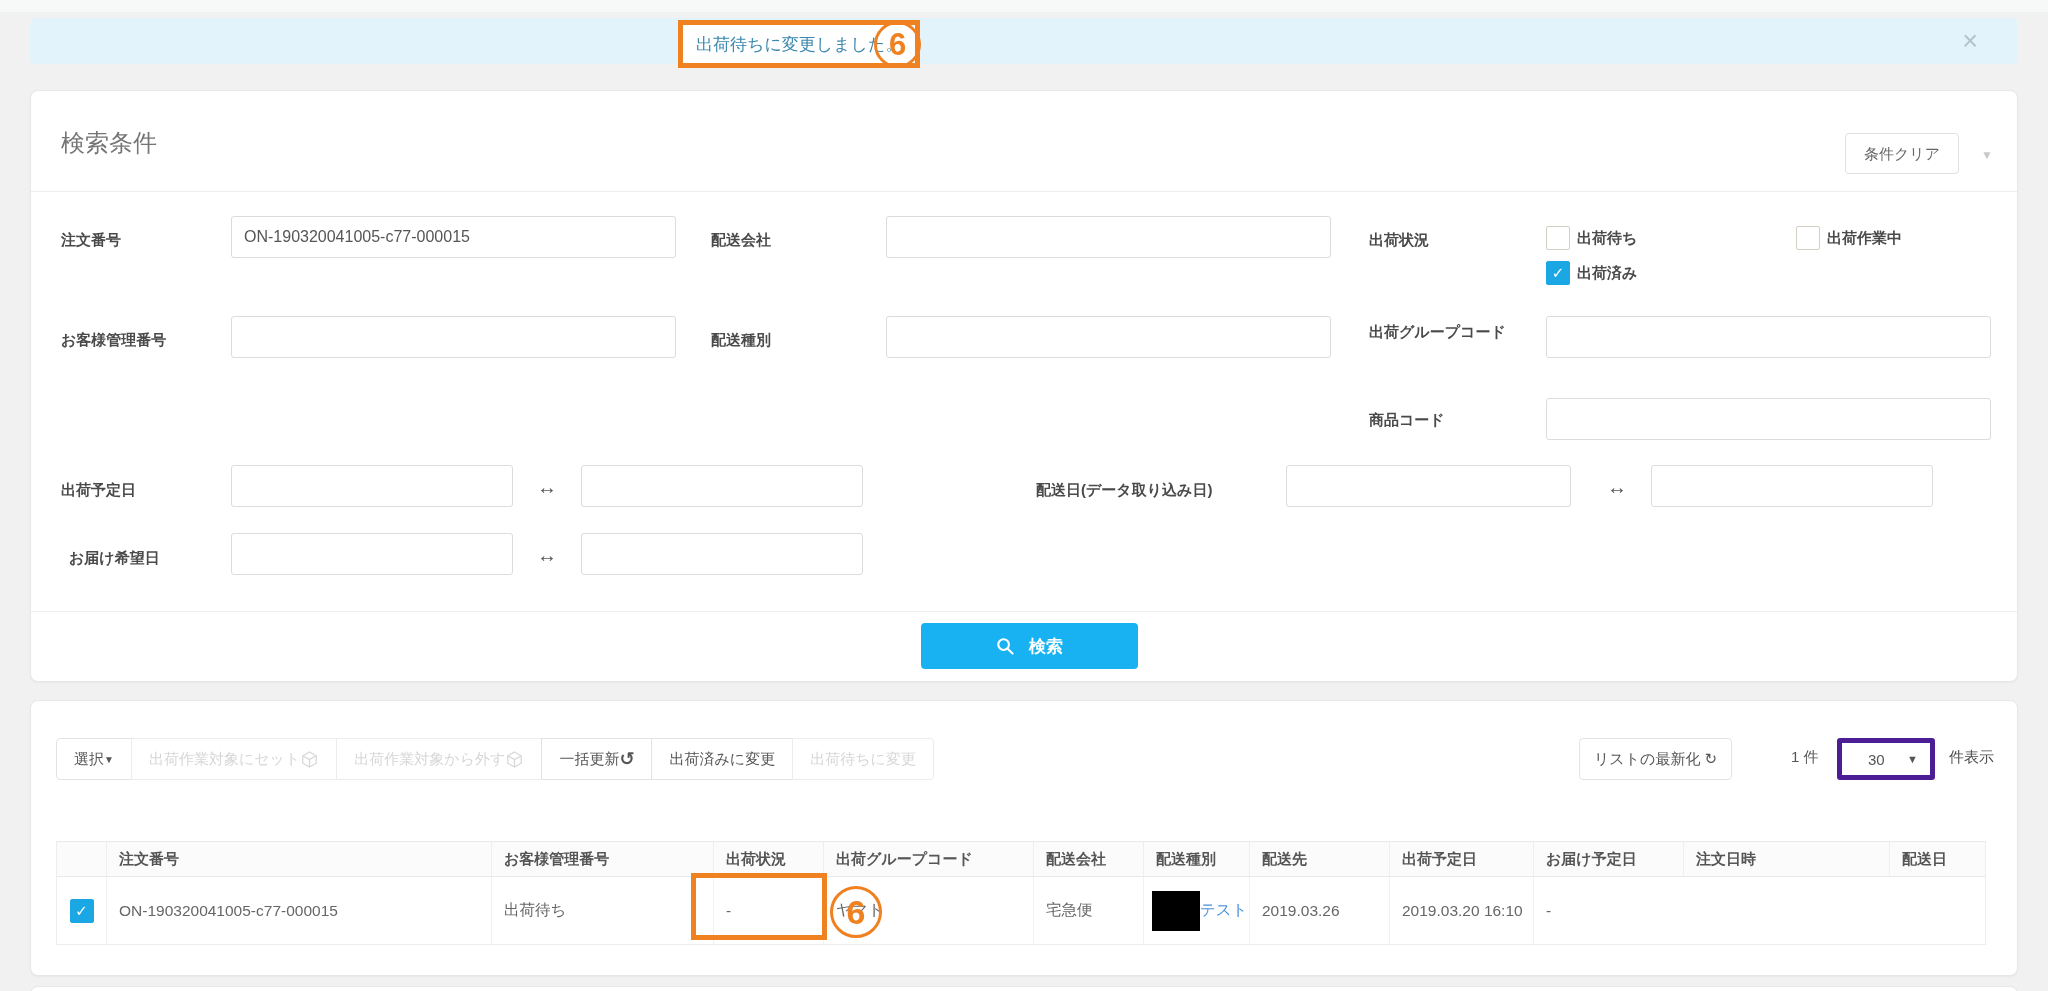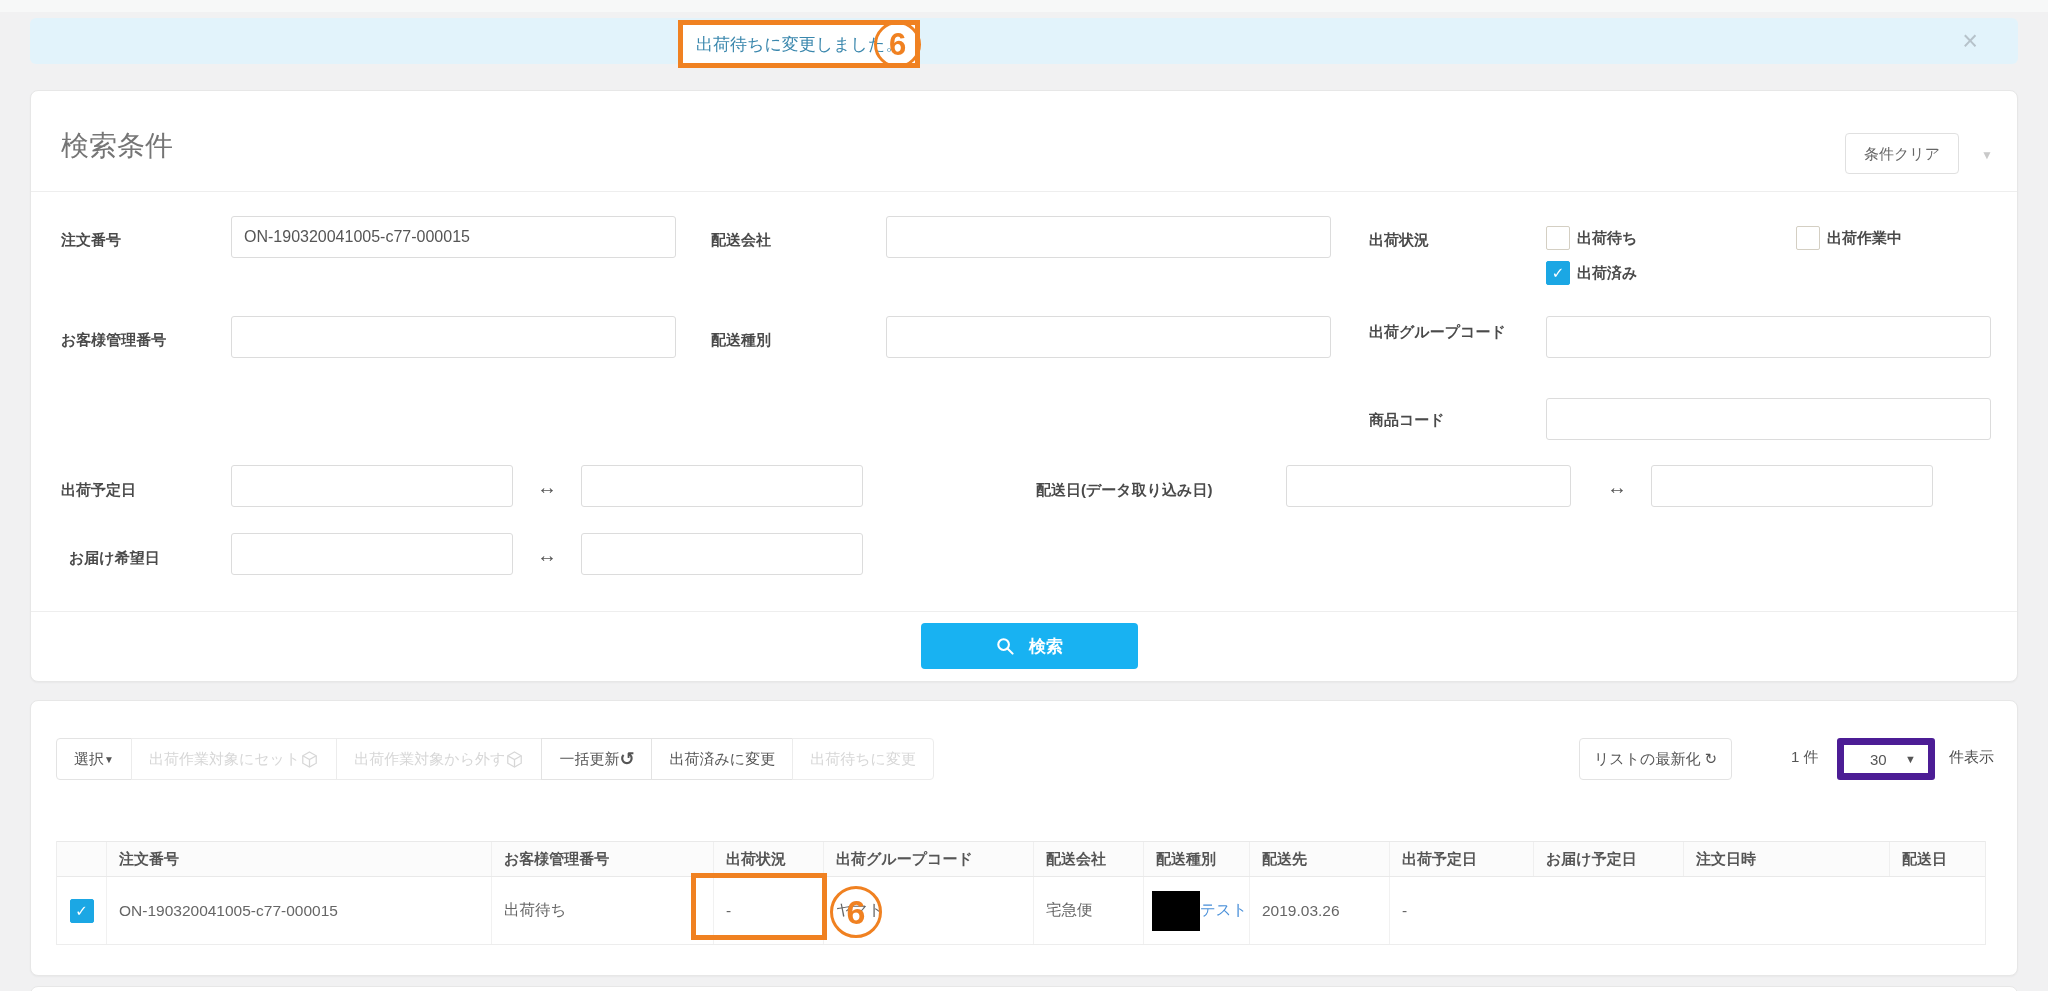--- a/index.html
+++ b/index.html
@@ -23,21 +23,21 @@
     color:#b6c2ca; font-size:27px; line-height:1; cursor:pointer; }
 
   
   .panel { position:absolute; left:30px; width:1988px; background:#fff;
     border:1px solid #e7e7e7; border-radius:8px; box-shadow:0 1px 2px rgba(0,0,0,0.04); }
   .panel1 { top:90px; height:592px; }
   .panel2 { top:700px; height:276px; }
   .bottom-sliver { position:absolute; left:30px; top:986px; width:1988px; height:10px;
     background:#fff; border:1px solid #e7e7e7; border-radius:8px 8px 0 0; }
 
-  .panel-title { position:absolute; left:30px; top:36px; font-size:28px; color:#757575; }
+  .panel-title { position:absolute; left:30px; top:36px; font-size:24px; color:#757575; }
   .clear-btn { position:absolute; right:58px; top:42px; height:41px; line-height:39px;
     padding:0 18px; background:#fff; border:1px solid #e0e0e0; border-radius:4px;
     color:#666; font-size:15px; cursor:pointer; }
   .clear-caret { position:absolute; right:24px; top:57px; color:#c9c9c9; font-size:12px; cursor:pointer; }
   .hr1 { position:absolute; left:0; right:0; top:100px; border-top:1px solid #eeeeee; }
   .hr2 { position:absolute; left:0; right:0; top:520px; border-top:1px solid #eeeeee; }
 
   .flabel { position:absolute; font-weight:bold; color:#4a4a4a; font-size:15px; line-height:1.45; }
   .inp { position:absolute; height:42px; border:1px solid #dcdcdc; border-radius:3px;
     background:#fff; font-size:16px; color:#555; padding:0 12px; outline:none;
@@ -64,21 +64,21 @@
   .toolbar-left .tbtn:last-child { border-radius:0 4px 4px 0; }
   .tbtn.disabled { color:#d7d7d7; border-color:#ececec; cursor:default; }
   .tbtn .caret { font-size:10px; color:#555; }
   .tbtn .glyph { font-size:18px; font-weight:bold; }
   .refresh-btn { position:absolute; left:1548px; top:37px; height:42px; padding:0 14px;
     border:1px solid #e3e3e3; border-radius:4px; background:#fff; color:#555; font-size:15px;
     display:flex; align-items:center; gap:4px; cursor:pointer;
     font-family:"Liberation Sans","DejaVu Sans",sans-serif; }
   .count-text { position:absolute; left:1760px; top:47px; font-size:15px; color:#555; }
   .pagesize { position:absolute; left:1806px; top:37px; width:98px; height:42px;
-    border:7px solid #4c1d95; border-radius:3px; background:#fff; display:flex;
+    border:5px solid #4c1d95; border-radius:3px; background:#fff; display:flex;
     align-items:center; justify-content:space-between; padding:0 12px 0 26px;
     font-size:15px; color:#555; cursor:pointer; }
   .pagesize .caret { font-size:11px; color:#555; }
   .pagesize-suffix { position:absolute; left:1918px; top:47px; font-size:15px; color:#4a4a4a; font-weight:normal; }
 
   
   .dtable { position:absolute; left:25px; top:140px; width:1930px;
     border-left:1px solid #ededed; border-right:1px solid #ededed; }
   .tgrid { display:grid; grid-template-columns:50px 385px 222px 110px 210px 110px 106px 140px 144px 150px 206px 97px; }
   .thead { background:#fbfbfb; border-top:1px solid #e9e9e9; border-bottom:1px solid #e9e9e9; height:36px; }
@@ -242,20 +242,21 @@
         <div class="td">ON-190320041005-c77-000015</div>
         <div class="td">出荷待ち</div>
         <div class="td">-</div>
         <div class="td">ヤマト</div>
         <div class="td">宅急便</div>
         <div class="td" style="padding:0 8px;">
           <span class="redact"></span>
           <span class="dest-link">テスト</span>
         </div>
         <div class="td">2019.03.26</div>
+        <div class="td">2019.03.20 16:10</div>
         <div class="td">-</div>
       </div>
     </div>
 
     <div class="ann-box-row"></div>
     <div class="ann-circle row-circle">
       <span>6</span>
     </div>
   </div>
 

